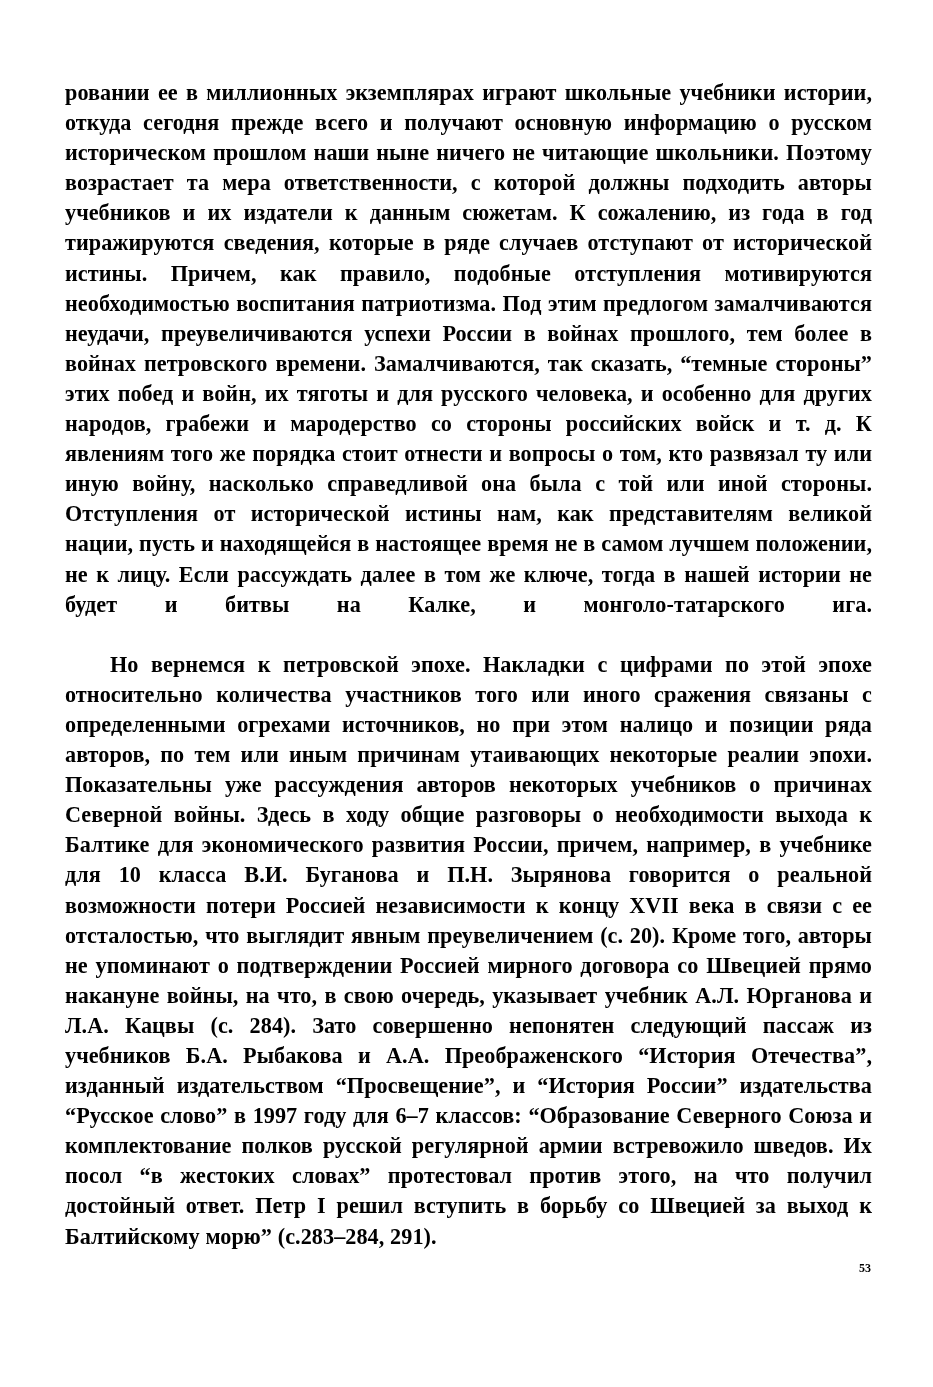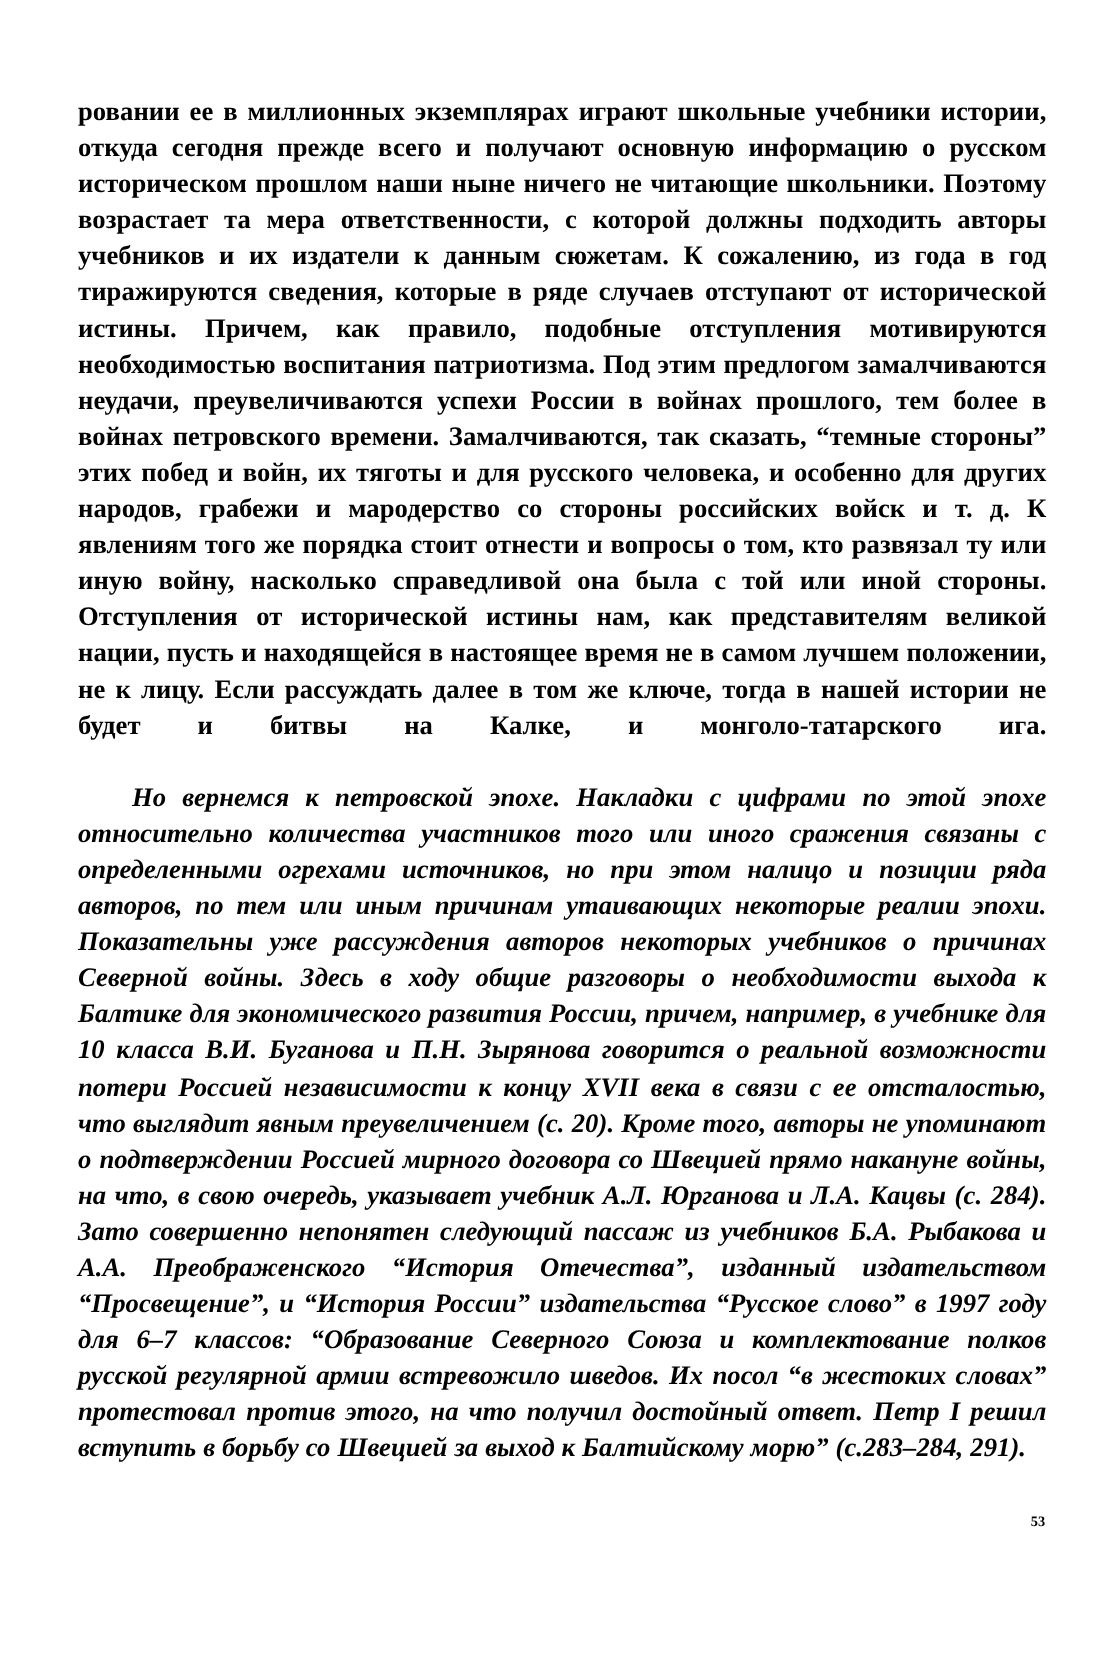--- a/index.html
+++ b/index.html
@@ -36,21 +36,20 @@
     color: #000000;
     text-align: justify;
     text-justify: inter-word;
     letter-spacing: 0.05px;
     word-spacing: 0.2px;
     -webkit-font-smoothing: none;
   }
 
   .para + .para {
     margin-top: 0;
-    font-style: italic;
   }
 
   .para-indent {
     text-indent: 45px;
   }
 
   
   .para::after {
     content: "";
     display: inline-block;

